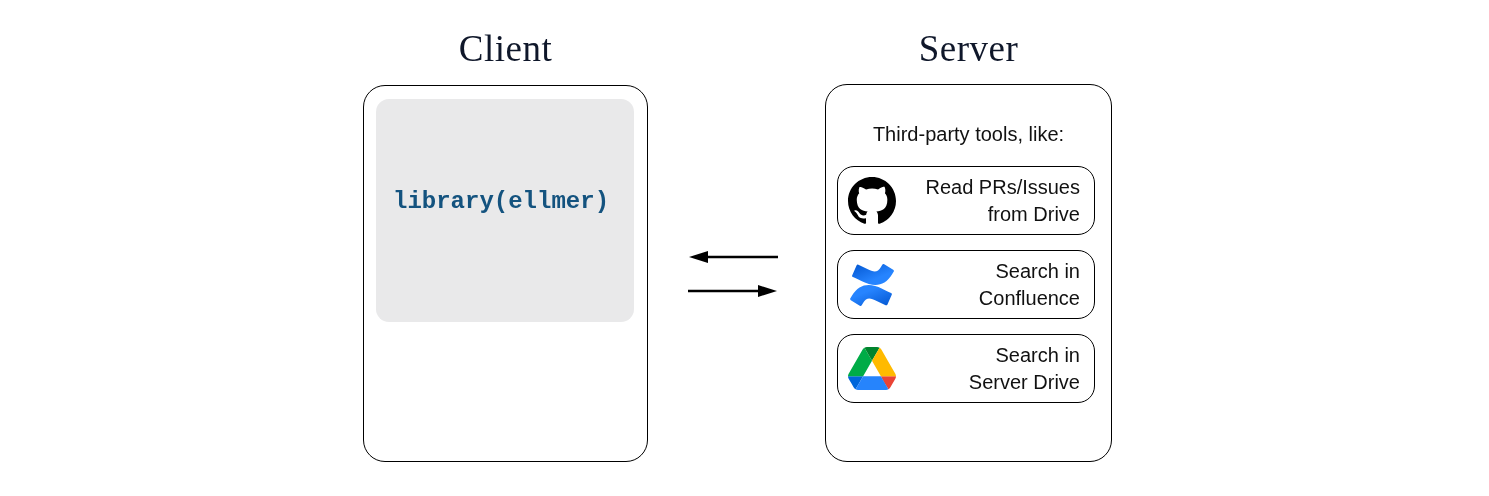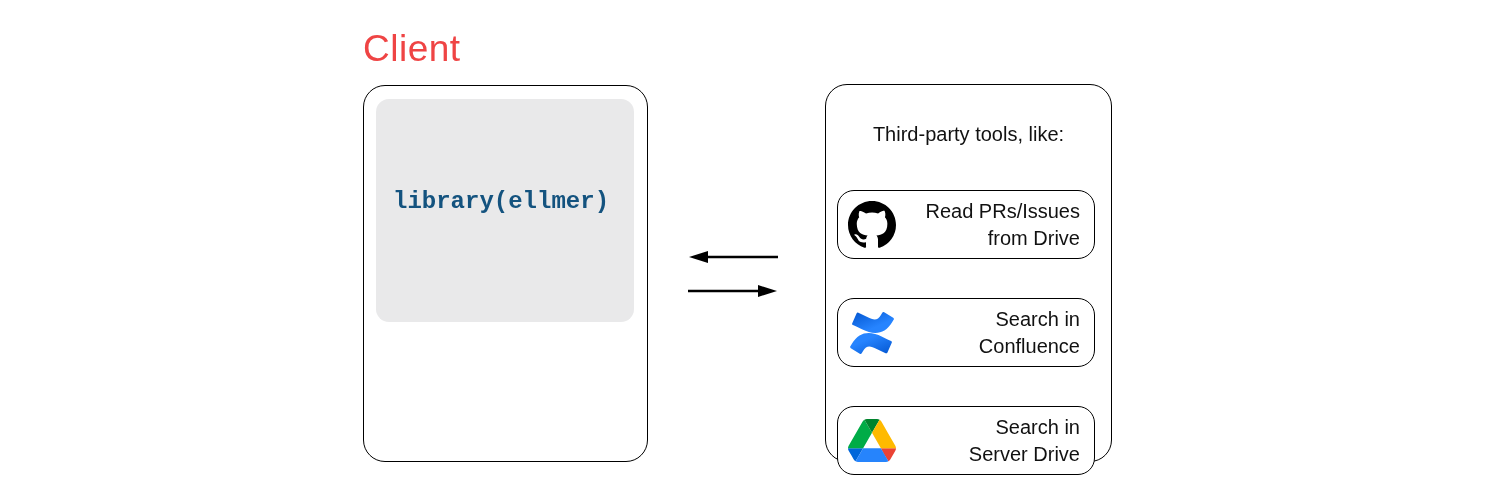--- a/index.html
+++ b/index.html
@@ -12,24 +12,26 @@
     color: #111111;
     overflow: hidden;
   }
 
   
   .panel-title {
     position: absolute;
     top: 26px;
     height: 46px;
     line-height: 46px;
+    text-align: center;
     font-size: 37px;
     font-weight: 500;
     letter-spacing: 0.5px;
-    color: #ef4444;
+    color: #0f172a;
+    font-family: Liberation Serif, serif;
   }
   .panel-title.client { left: 363px; width: 285px; }
   .panel-title.server { left: 825px; width: 287px; }
 
   
   .outer-box {
     position: absolute;
     box-sizing: border-box;
     border: 1.5px solid #000000;
     border-radius: 22px;
@@ -81,21 +83,20 @@
   .tool-card {
     box-sizing: border-box;
     width: 258px;
     height: 69px;
     border: 1.5px solid #000000;
     border-radius: 17px;
     background: #ffffff;
     display: flex;
     align-items: center;
     padding: 0 14px 0 10px;
-    margin-top: 24px;
   }
   .tool-icon {
     width: 48px; height: 48px;
     flex: none;
     display: flex;
     align-items: center;
     justify-content: center;
   }
   .tool-label {
     flex: 1;
@@ -135,20 +136,21 @@
     <g>
       <line x1="118" y1="19" x2="46" y2="19" stroke="#000000" stroke-width="2.6"></line>
       <polygon points="29,19 48,13 48,25" fill="#000000"></polygon>
     </g>
     <g>
       <line x1="28" y1="53" x2="100" y2="53" stroke="#000000" stroke-width="2.6"></line>
       <polygon points="117,53 98,47 98,59" fill="#000000"></polygon>
     </g>
   </svg>
 
+  <div class="panel-title server">Server</div>
 
   <div class="outer-box server">
     <div class="server-heading">Third-party tools, like:</div>
 
     <div class="tool-list">
 
       <div class="tool-card">
         <span class="tool-icon">
           <svg width="48" height="48" viewBox="0 0 16 16" xmlns="http://www.w3.org/2000/svg">
             <path fill="#000000" fill-rule="evenodd" d="M8 0C3.58 0 0 3.58 0 8c0 3.54 2.29 6.53 5.47 7.59.4.07.55-.17.55-.38 0-.19-.01-.82-.01-1.49-2.01.37-2.53-.49-2.69-.94-.09-.23-.48-.94-.82-1.13-.28-.15-.68-.52-.01-.53.63-.01 1.08.58 1.23.82.72 1.21 1.87.87 2.33.66.07-.52.28-.87.51-1.07-1.78-.2-3.64-.89-3.64-3.95 0-.87.31-1.59.82-2.15-.08-.2-.36-1.02.08-2.12 0 0 .67-.21 2.2.82.64-.18 1.32-.27 2-.27s1.36.09 2 .27c1.53-1.04 2.2-.82 2.2-.82.44 1.1.16 1.92.08 2.12.51.56.82 1.27.82 2.15 0 3.07-1.87 3.75-3.65 3.95.29.25.54.73.54 1.48 0 1.07-.01 1.93-.01 2.2 0 .21.15.46.55.38A8.01 8.01 0 0 0 16 8c0-4.42-3.58-8-8-8z"></path>

